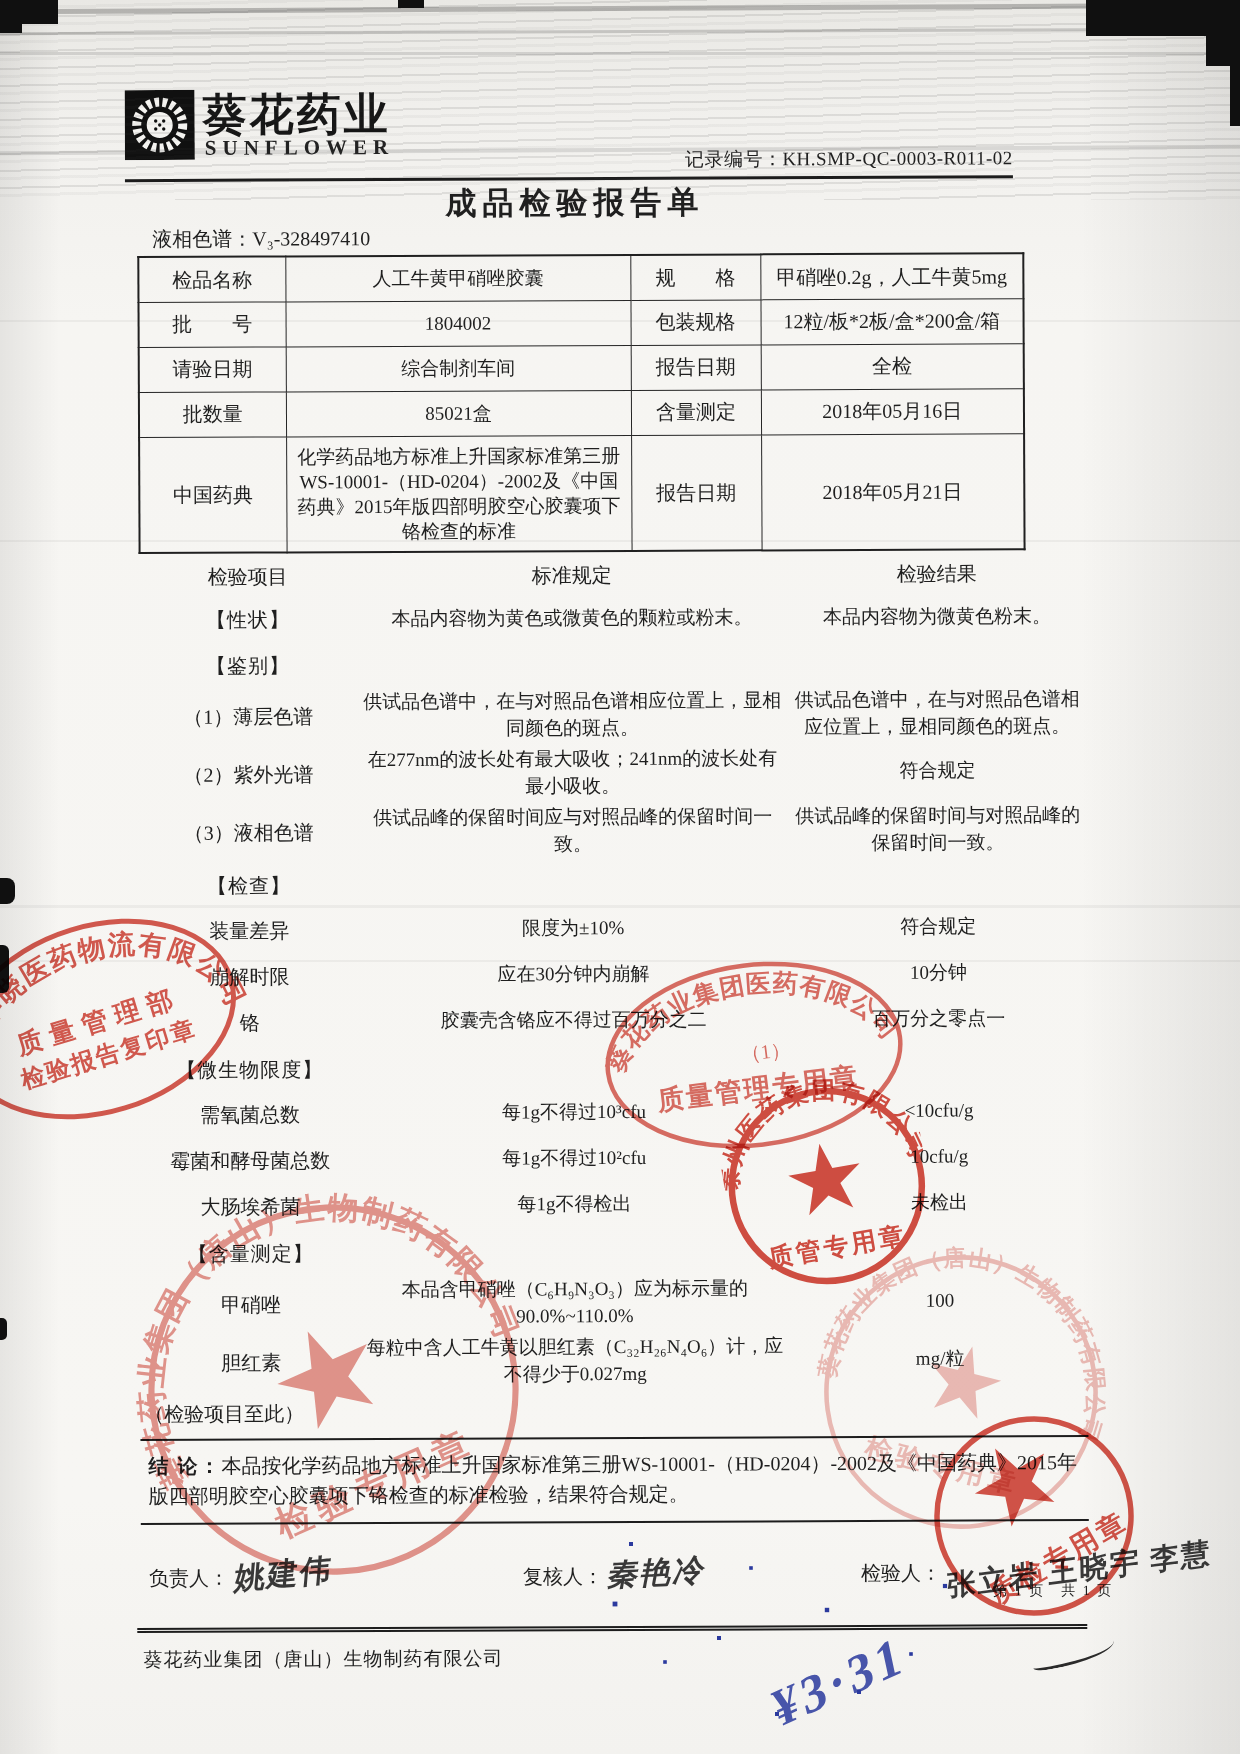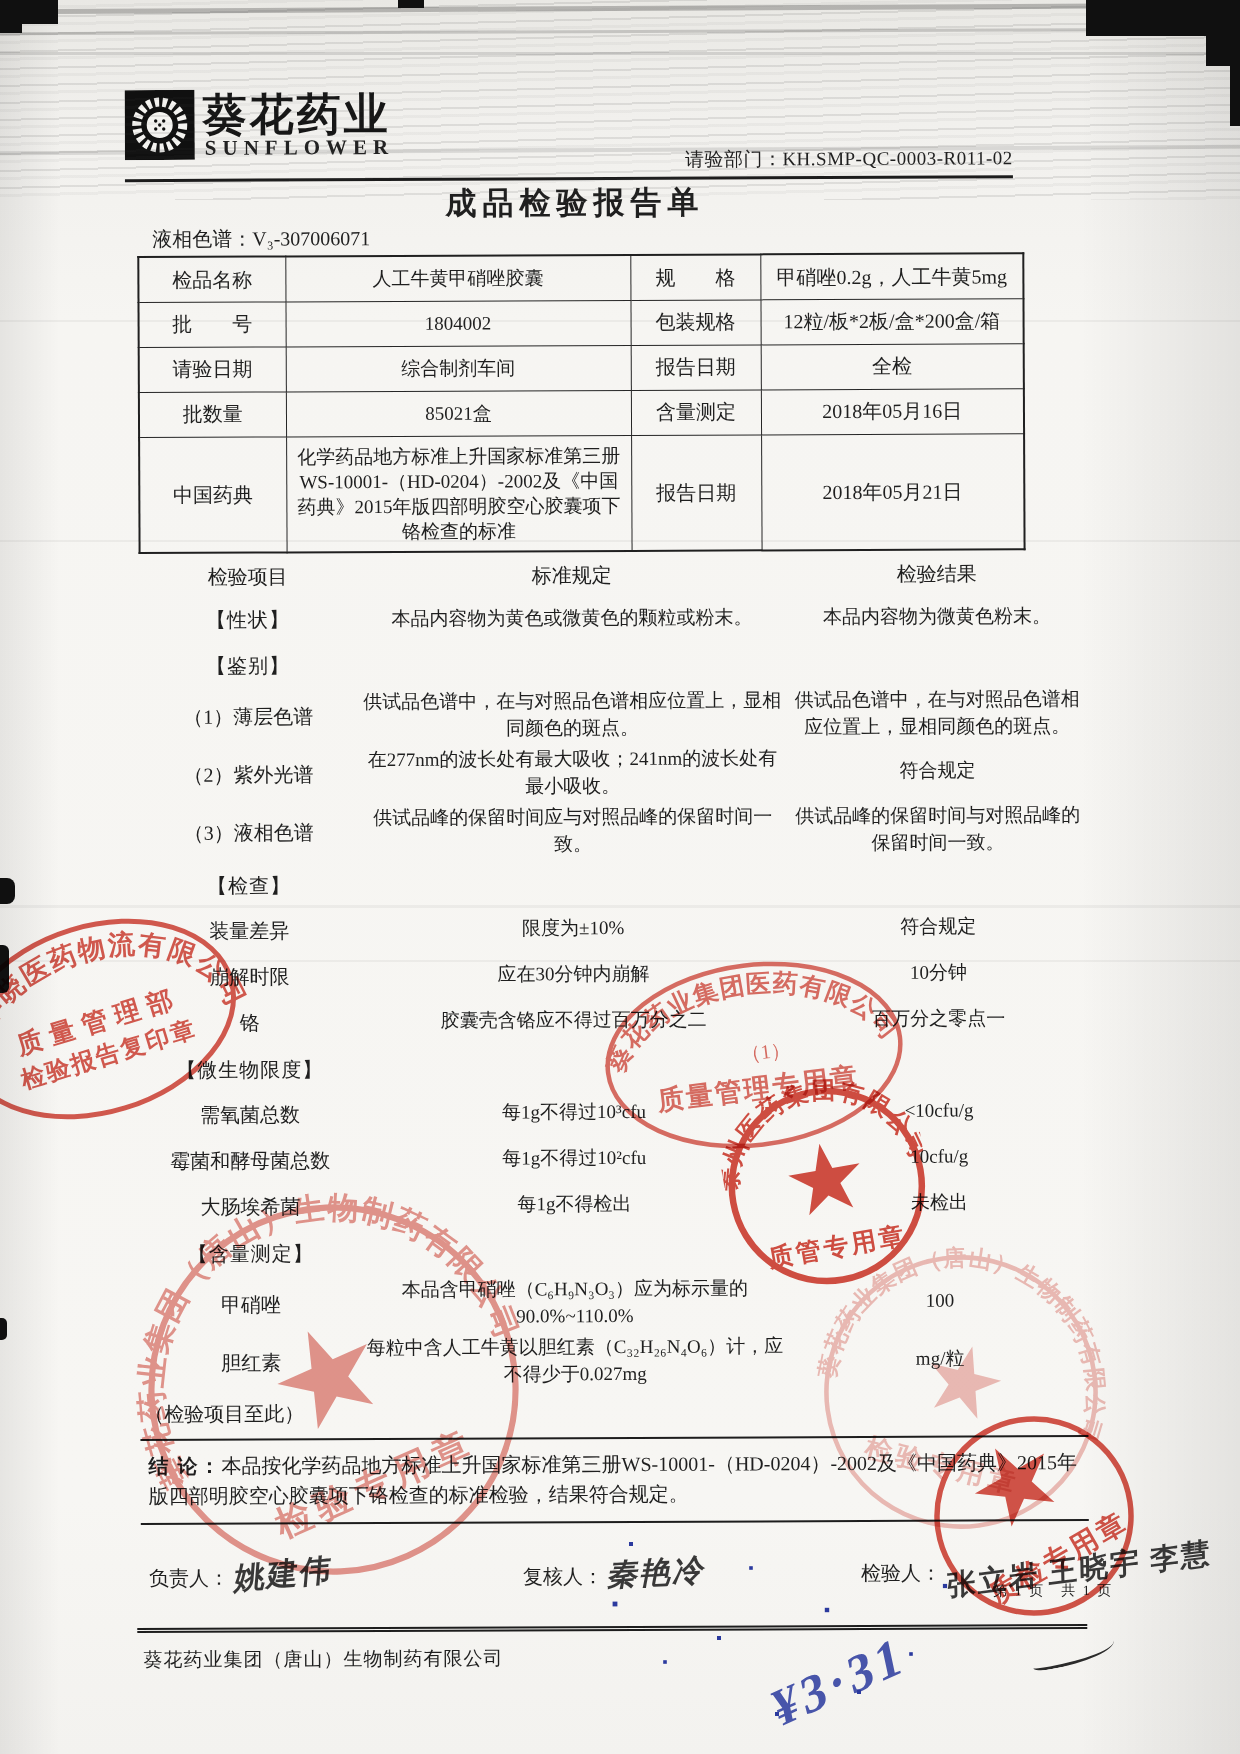--- a/index.html
+++ b/index.html
@@ -109,24 +109,24 @@
           <circle cx="39" cy="31" r="1.7"></circle>
           <circle cx="35" cy="35" r="1.7"></circle>
         <circle cx="31" cy="39" r="1.7"></circle>
           <circle cx="39" cy="39" r="1.7"></circle>
       </g>
     </svg>
     <div class="brand-cn">葵花药业</div>
     <div class="brand-en">SUNFLOWER</div>
   </div>
 
-  <div class="abs record-no"><span>请验部门：</span><span>KH.SMP-QC-0003-R011-02</span></div>
+  <div class="abs record-no"><span>记录编号：</span><span>KH.SMP-QC-0003-R011-02</span></div>
   <div class="abs hr-header"></div>
   <div class="abs title">成品检验报告单</div>
-  <div class="abs order-no"><span>液相色谱：</span><span>V₃-307006071</span></div>
+  <div class="abs order-no"><span>液相色谱：</span><span>V₃-328497410</span></div>
 
   <table class="info">
     <colgroup>
         <col style="width:147px">
         <col style="width:345px">
         <col style="width:130px">
         <col style="width:263px">
       </colgroup>
     <tbody>
 

